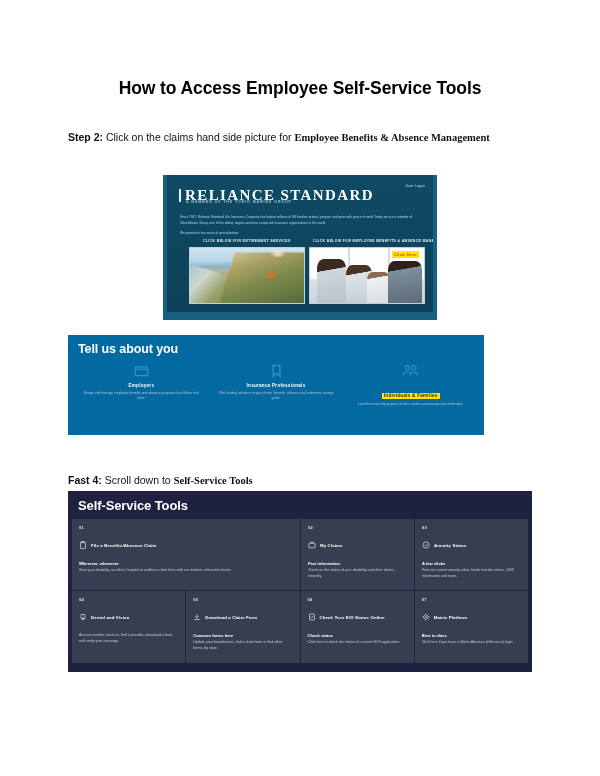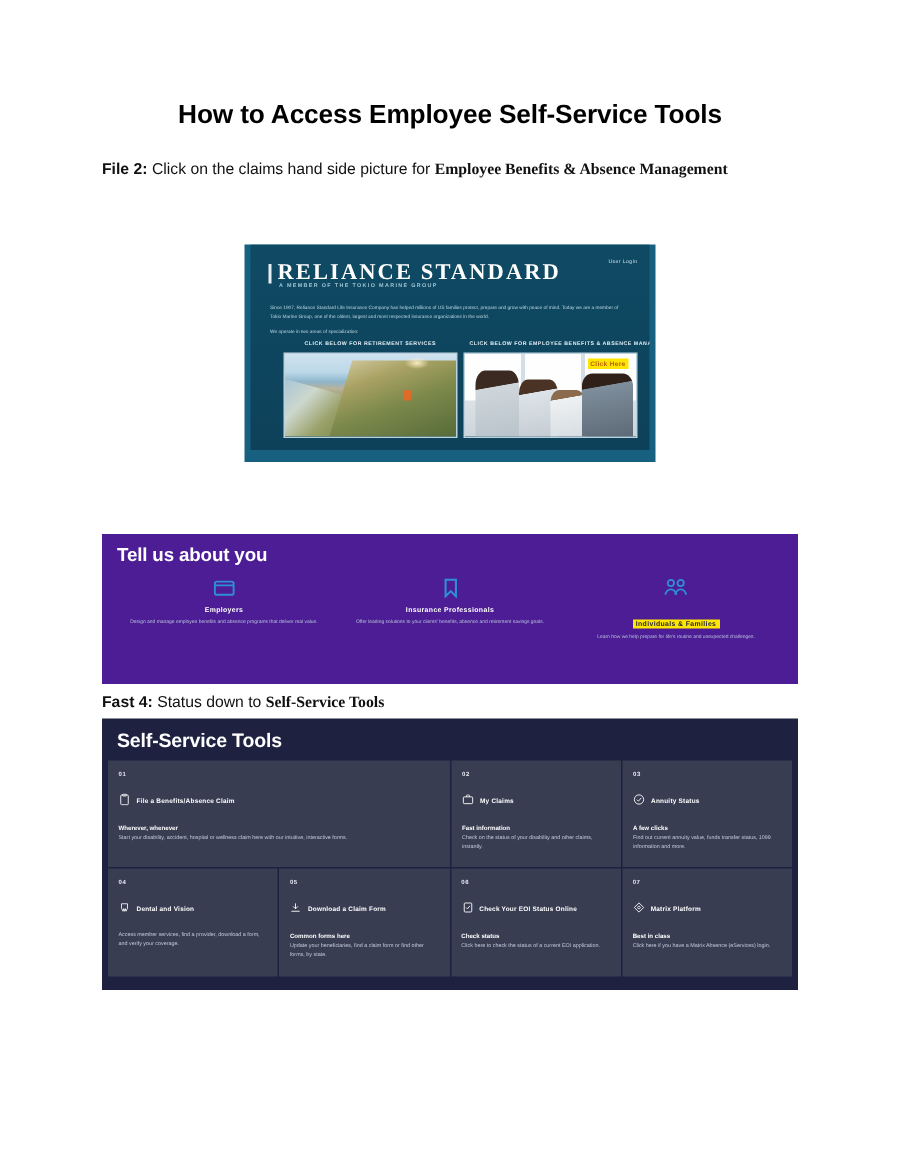--- a/index.html
+++ b/index.html
@@ -23,21 +23,21 @@
     box-sizing: border-box;
     padding: 0;
     position: relative;
   }
 
   .doc-title {
     text-align: center;
     font-size: 17.5px;
     font-weight: bold;
     color: #000;
-    margin: 0;
+    margin: 12px;
     padding: 66px 0 0 0;
     letter-spacing: -0.1px;
   }
 
   .step-line {
     font-size: 10.5px;
     color: #111;
     margin: 0;
     padding: 0 0 0 68px;
     line-height: 1.4;
@@ -199,23 +199,23 @@
     font-size:4.4px;
     font-weight:bold;
     padding:1px 2px;
     letter-spacing:0.2px;
     z-index:9;
   }
 
   
   .tua-panel {
     position:absolute;
-    left:68px; top:356px;
-    width:464px; height:100px;
-    background:#4c1d95;
+    left:68px; top:323px;
+    width:416px; height:100px;
+    background:#0369a1;
     box-sizing:border-box;
     overflow:hidden;
   }
   .tua-title {
     color:#ffffff;
     font-size:12.5px;
     font-weight:bold;
     padding:7px 0 0 10px;
     margin:0;
     letter-spacing:-0.1px;
@@ -317,21 +317,21 @@
 </style>
 </head>
 <body>
 
 <div class="page">
 
   <h1 class="doc-title">How to Access Employee Self-Service Tools</h1>
 
 
   <p class="step-line" style="padding-top:19px;">
-    <span class="lbl">File 2:</span><span> Click on the claims hand side picture for </span><span class="strong">Employee Benefits &amp; Absence Management</span>
+    <span class="lbl">Step 2:</span><span> Click on the claims hand side picture for </span><span class="strong">Employee Benefits &amp; Absence Management</span>
   </p>
 
   <div class="banner-wrap">
     <div class="banner-inner">
 
       <div class="rs-logo">
         <span class="bar"></span><span class="name">RELIANCE STANDARD</span>
       </div>
       <div class="rs-sub">A MEMBER OF THE TOKIO MARINE GROUP</div>
       <div class="rs-userlogin">User Login</div>
@@ -401,21 +401,21 @@
             </svg>
         </div>
         <div class="tua-label hi">Individuals &amp; Families</div>
         <div class="tua-desc">Learn how we help prepare for life's routine and unexpected challenges.</div>
       </div>
 
     </div>
   </div>
 
   <p class="step-line" style="position:absolute; left:0; top:461px;">
-    <span class="lbl">Fast 4:</span><span> Status down to </span><span class="strong">Self-Service Tools</span>
+    <span class="lbl">Fast 4:</span><span> Scroll down to </span><span class="strong">Self-Service Tools</span>
   </p>
 
   <div class="sst-panel">
     <h2 class="sst-title">Self-Service Tools</h2>
 
     <div class="sst-grid">
 
       <div class="sst-row row1">
 
         <div class="sst-card w-wide">

